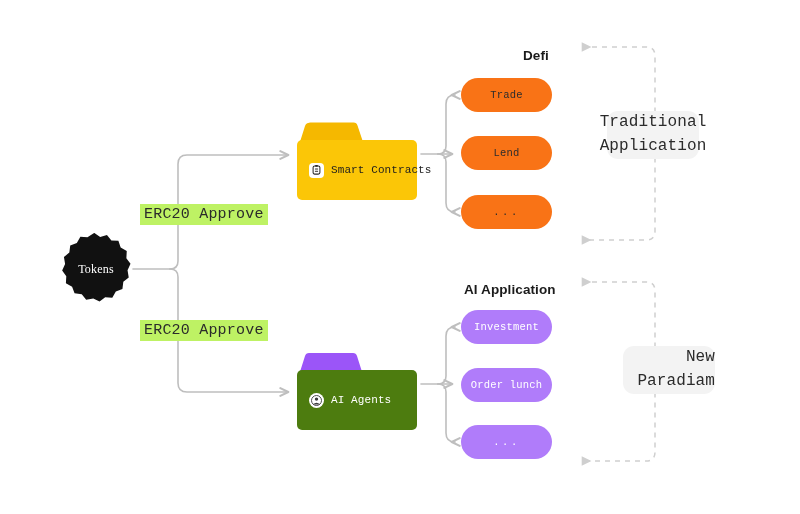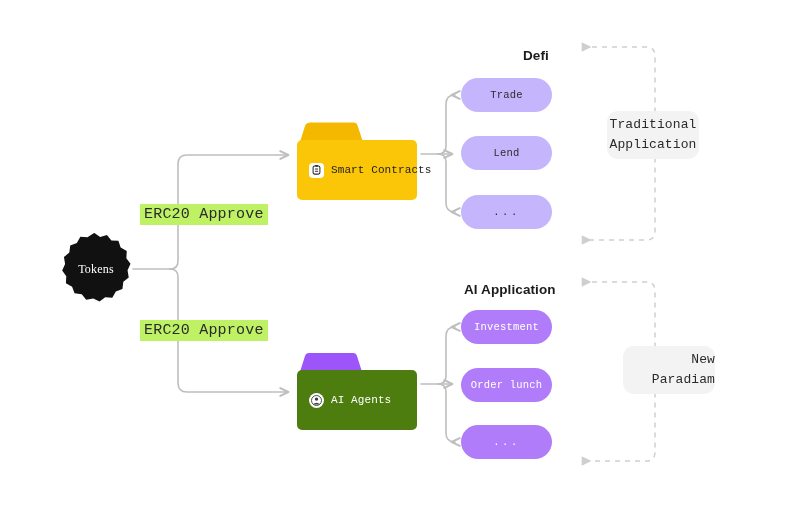--- a/index.html
+++ b/index.html
@@ -64,36 +64,36 @@
   #header-defi{left:489px;top:48px;margin-left:34px;}
   #header-ai-assistants{left:464px;top:282px;}
 
   
   .pill{
     position:absolute;left:461px;width:91px;height:34px;border-radius:17px;
     display:flex;align-items:center;justify-content:center;
     font-family:"Liberation Mono",monospace;font-size:10.5px;
     letter-spacing:.2px;white-space:nowrap;
   }
-  .pill.yellow{background:#c4b5fd;color:#2d2d2d;}
+  .pill.yellow{background:#f97316;color:#2d2d2d;}
   .pill.purple{background:#B07CFA;color:#ffffff;}
   #pill-trade{top:78px;}
   #pill-lend{top:136px;}
   #pill-defi-more{top:195px;}
   #pill-investment{top:310px;}
   #pill-order-lunch{top:368px;}
   #pill-ai-more{top:425px;}
   .pill .dots{letter-spacing:2.5px;}
 
   
   .note-box{
     position:absolute;width:92px;height:48px;border-radius:11px;
     background:#F3F3F3;display:flex;flex-direction:column;
     align-items:center;justify-content:center;gap:2px;
-    font-family:"Liberation Mono",monospace;font-size:13px;
+    font-family:"Liberation Mono",monospace;font-size:16px;
     color:#2b2b2b;letter-spacing:.1px;line-height:1.35;
   }
   #note-traditional{left:607px;top:111px;}
   #note-new-paradiam{left:623px;top:346px;align-items:flex-end;}
   .note-line{white-space:nowrap;}
 </style>
 </head>
 <body>
 
 <div id="canvas">

